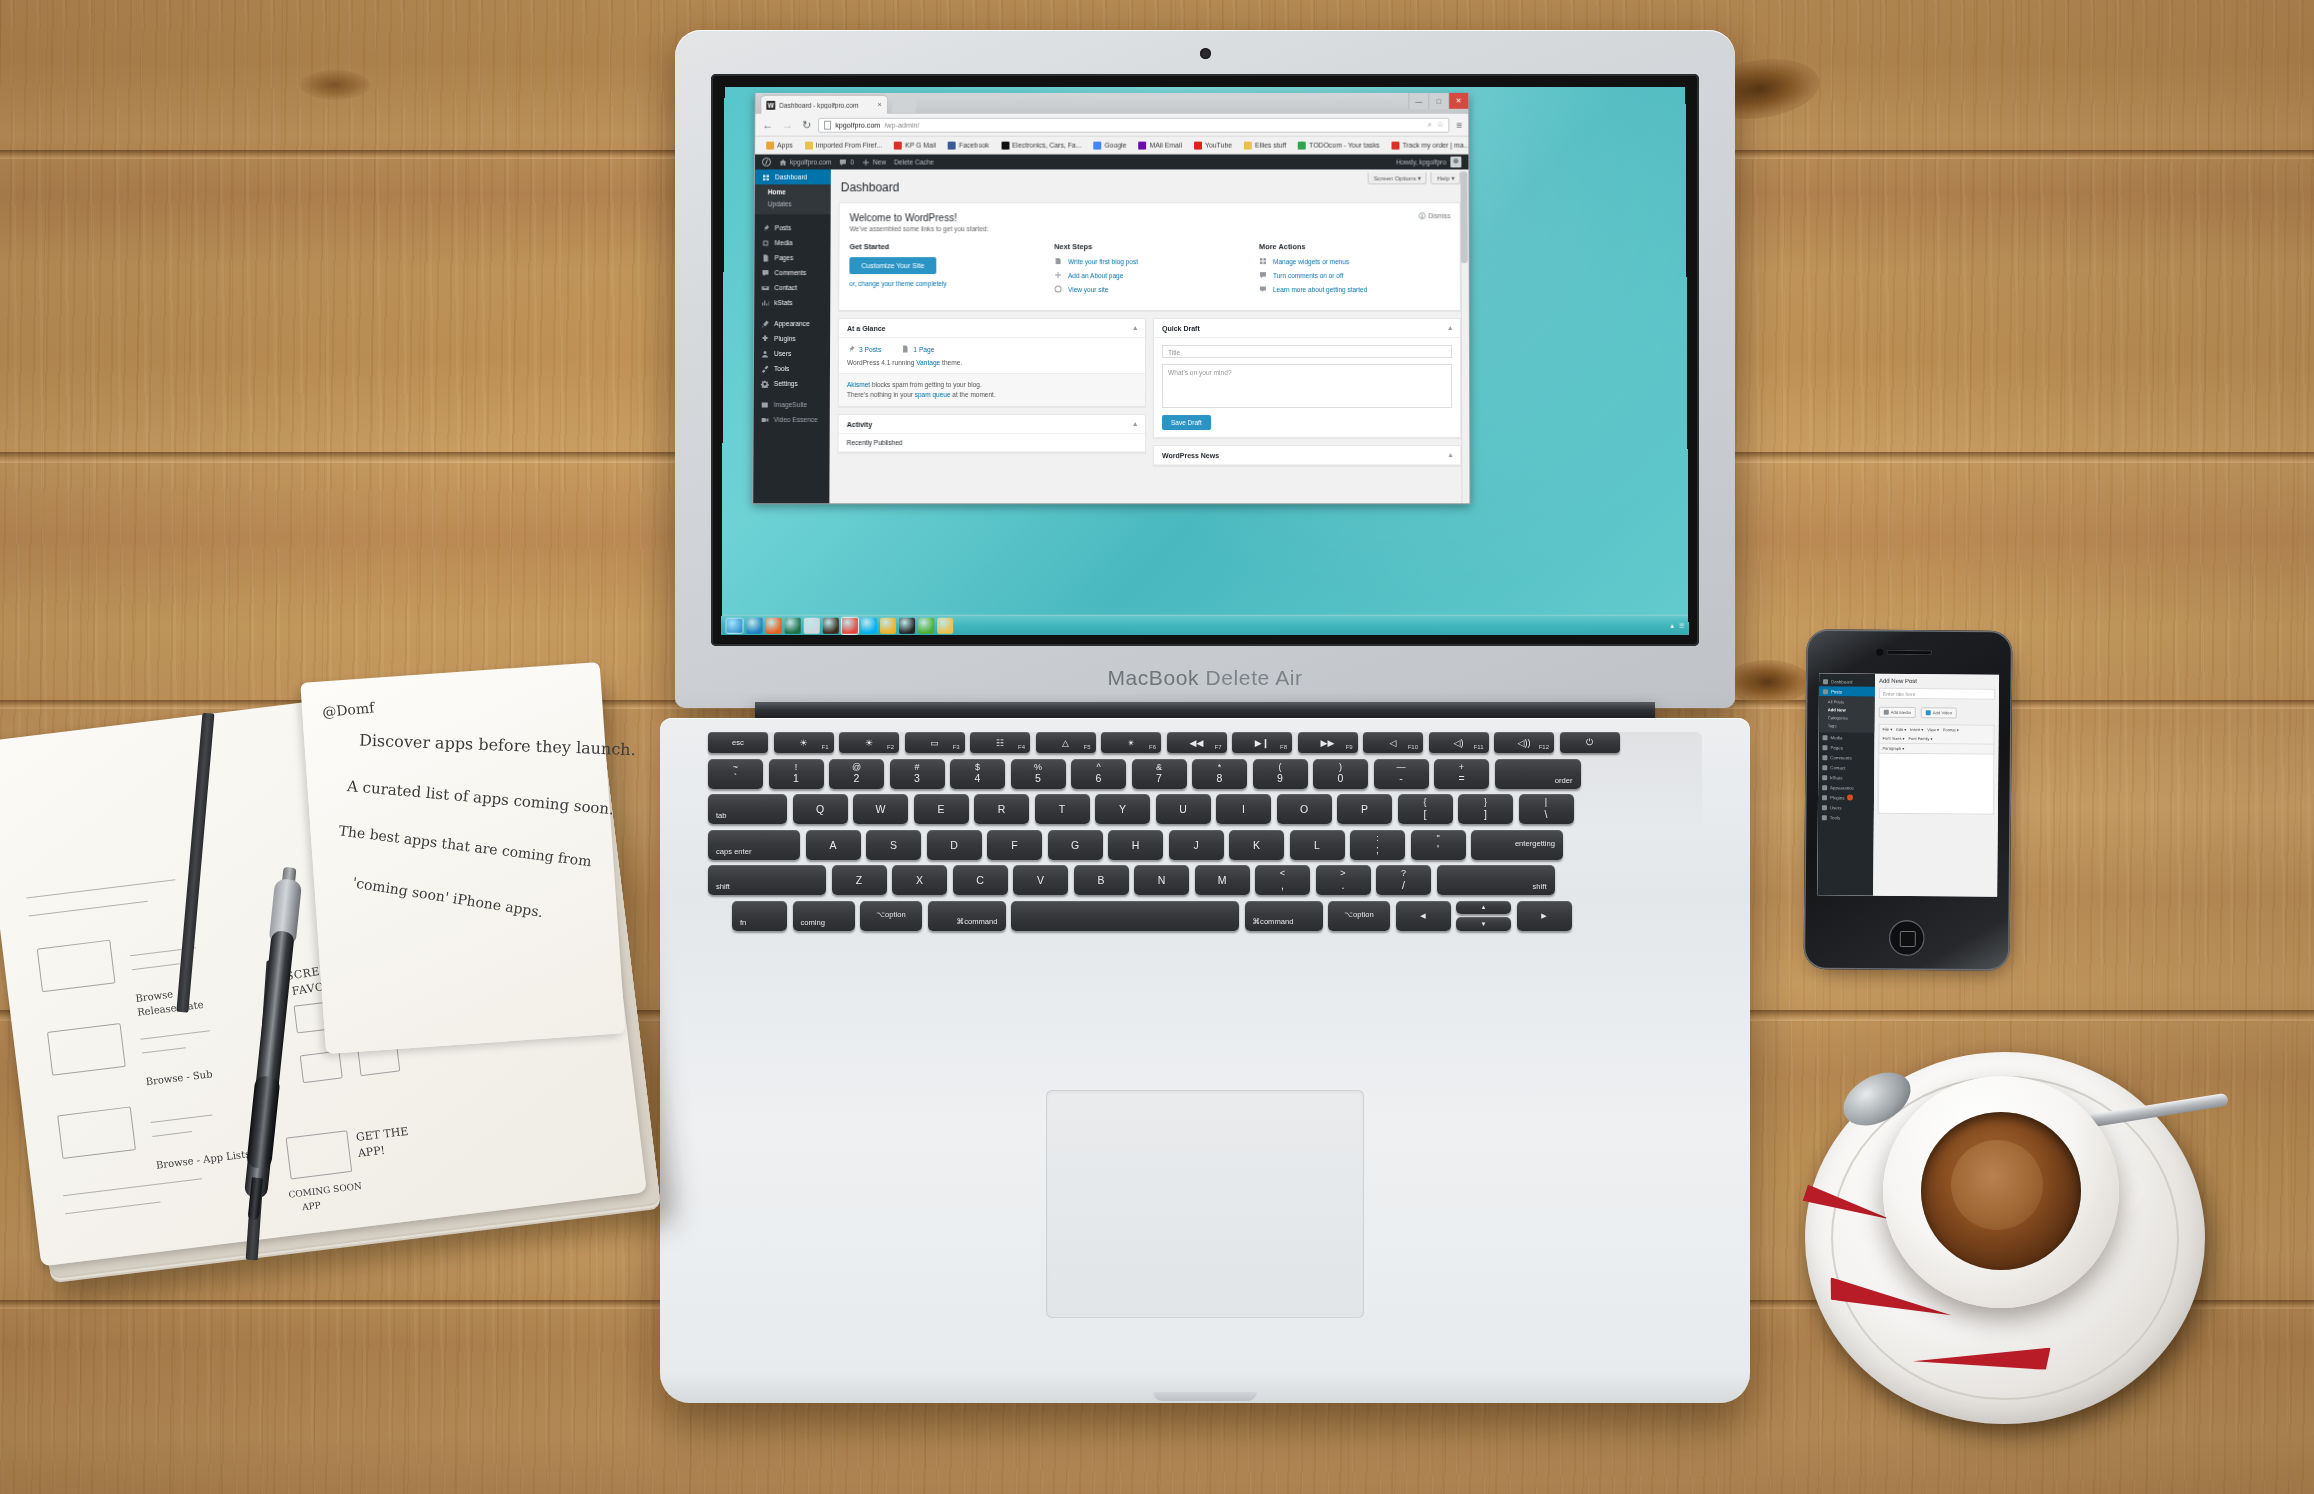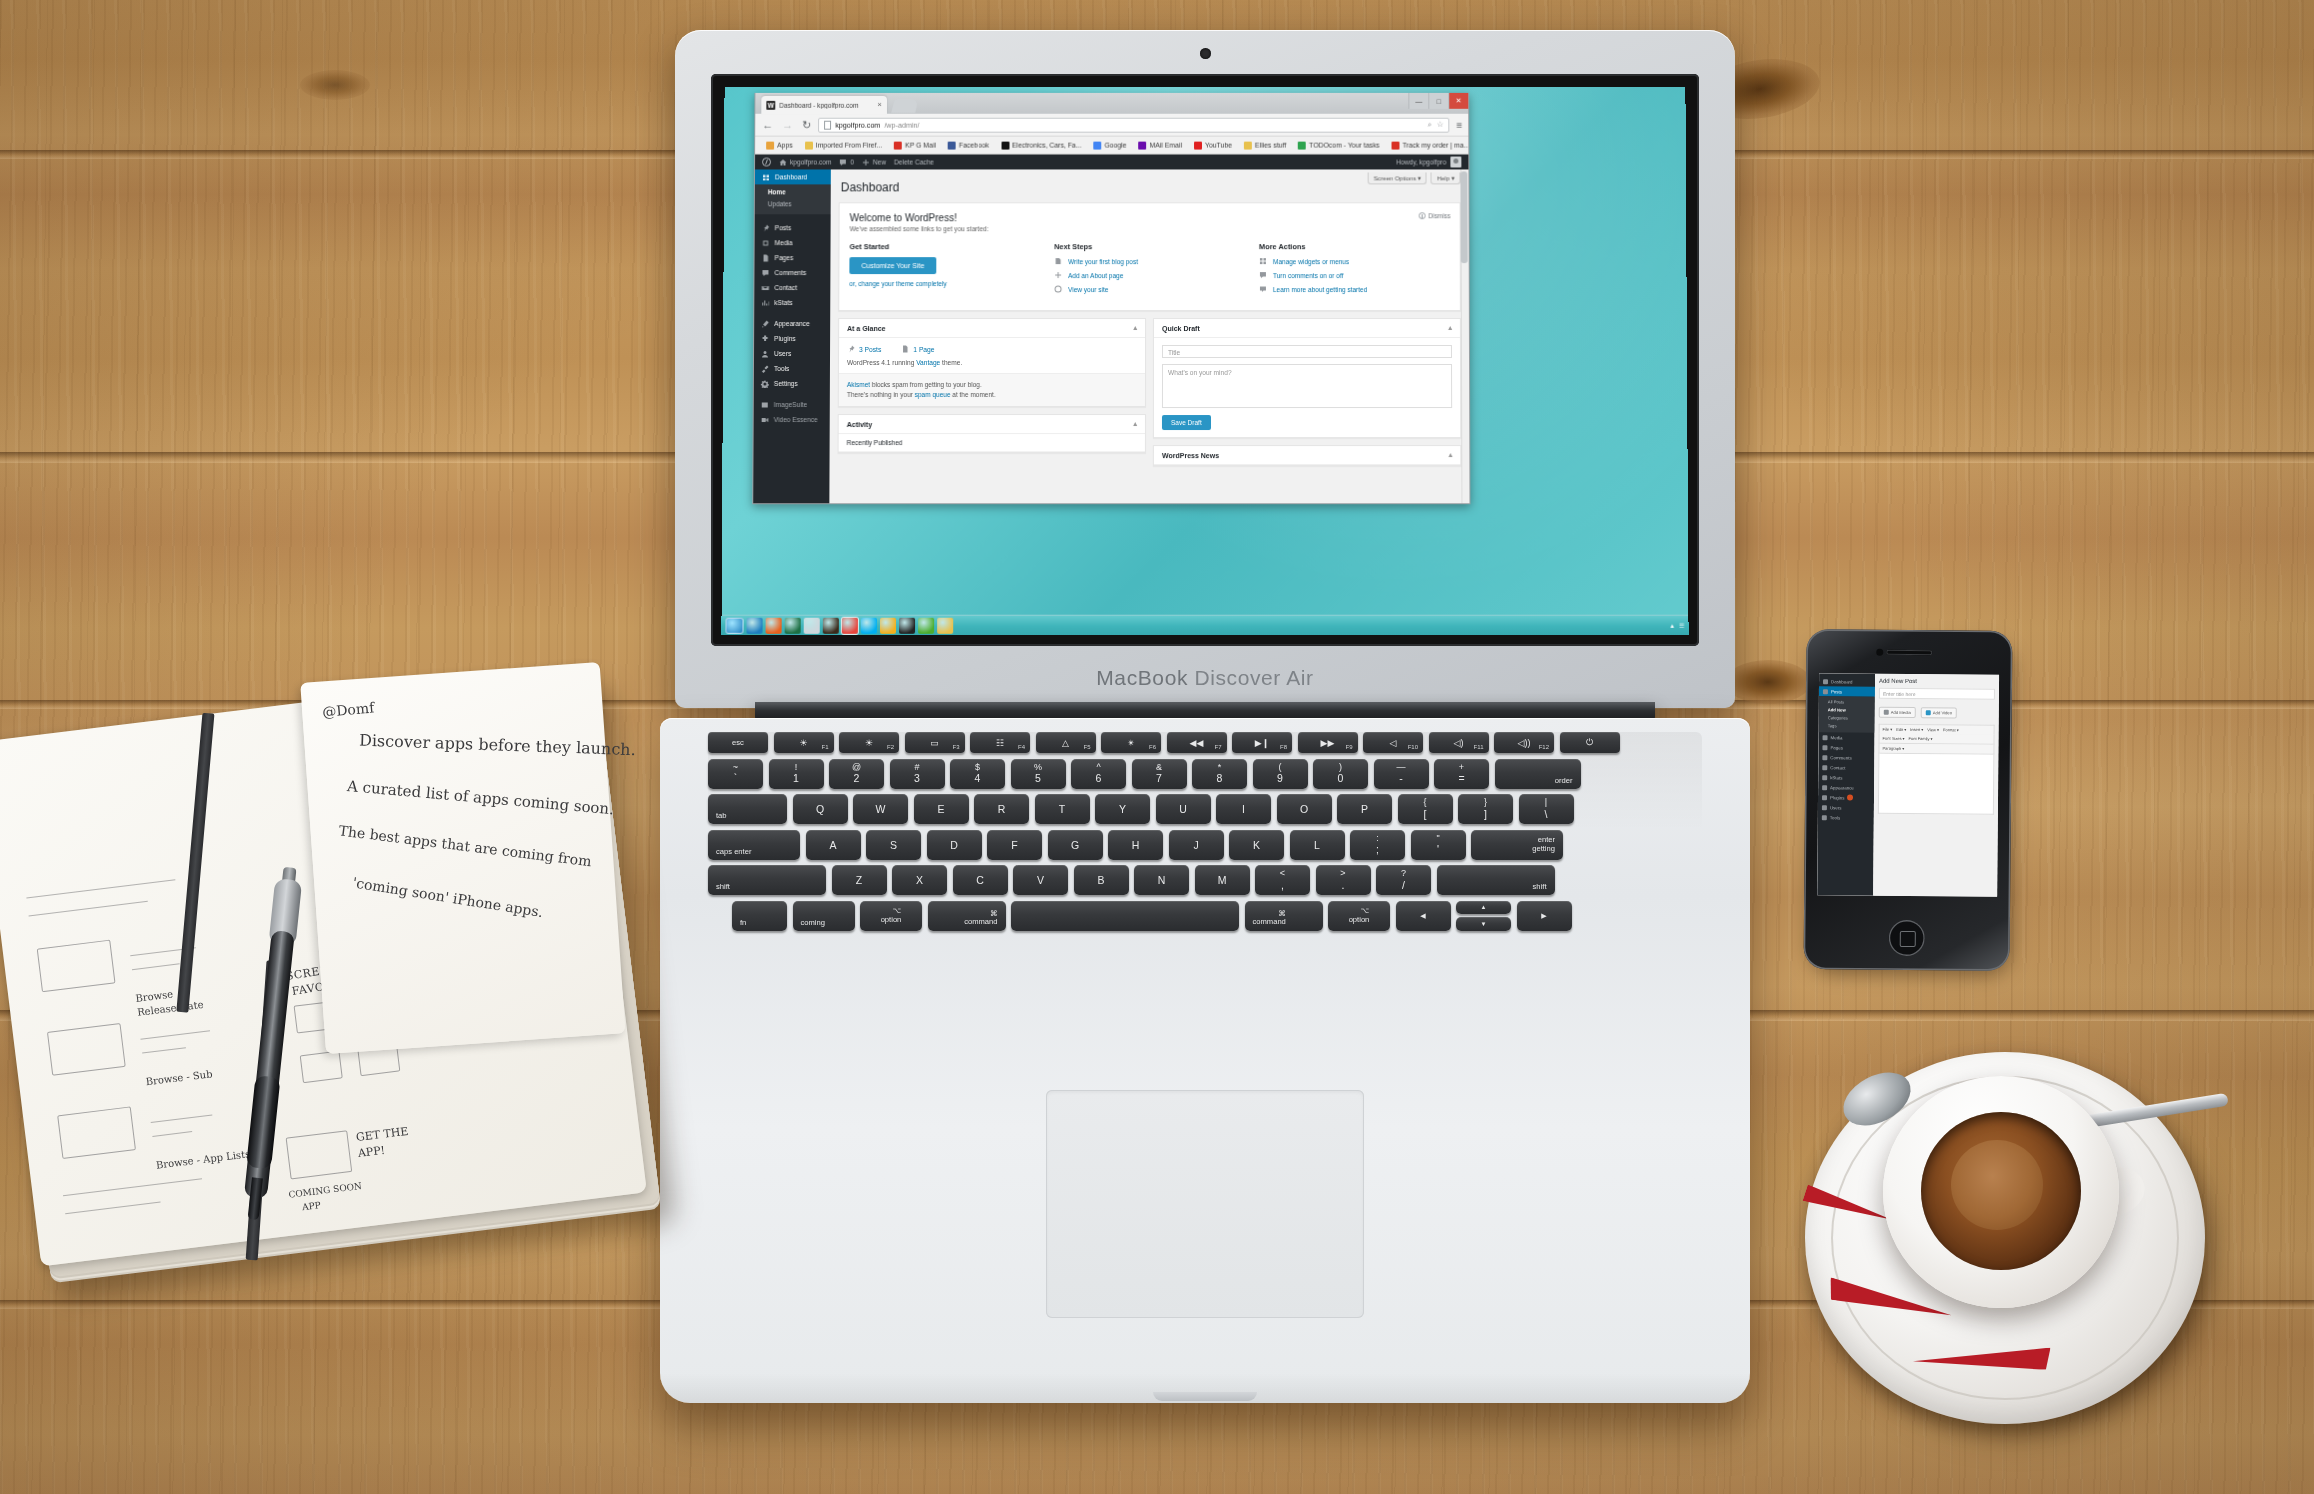--- a/index.html
+++ b/index.html
@@ -232,21 +232,21 @@
     position:relative; flex:none; width:55px;
   }
   .key.fn{height:21px;font-size:7.5px;border-radius:4px;}
   .key small{position:absolute;right:5px;bottom:3px;font-size:6px;color:#cfd1d3;}
   .key .dual{display:flex;flex-direction:column;align-items:center;justify-content:center;line-height:1.05;gap:1px;}
   .key .dual span:first-child{font-size:9px;}
   .key .lbl{font-size:7.6px;}
   .key.lbl-right{justify-content:flex-end;padding-right:8px;}
   .key.lbl-br{align-items:flex-end;justify-content:flex-end;padding:0 8px 4px 0;}
   .key.lbl-bl{align-items:flex-end;justify-content:flex-start;padding:0 0 4px 8px;}
-  .key .two{display:flex;flex-direction:column;align-items:flex-end;line-height:1.1;}
+  .key .two{display:flex;flex-direction:row;align-items:flex-end;line-height:1.1;}
 
   
   .trackpad{
     position:absolute; left:50%; margin-left:-159px; top:372px; width:318px; height:228px;
     background:linear-gradient(180deg,#e9ebed,#e2e5e7);
     border-radius:6px; box-shadow:inset 0 0 0 1px #cfd2d5, inset 0 2px 4px rgba(0,0,0,.06);
   }
   .frontlip{
     position:absolute;left:0;bottom:0;width:100%;height:30px;
     background:linear-gradient(180deg, rgba(255,255,255,0), rgba(0,0,0,.07));
@@ -351,21 +351,21 @@
   <div class="knot" style="left:2080px;top:1180px;width:90px;height:40px;opacity:.65;"></div>
   <div class="vign"></div>
 </div>
 
 <div id="laptop">
 
   <div class="lid">
     <div class="camera"></div>
     <div class="lid-inner"></div>
     <div class="mbalabel">
-      <b>MacBook</b> <span>Discover Air</span>
+      <b>MacBook</b> <span>Delete Air</span>
     </div>
 
     <div class="screen">
       <div class="wallpaper"></div>
 
       <div class="chrome">
 
         <div class="ch-tabstrip">
           <div class="ch-tab">
             <span class="ch-fav"></span>

